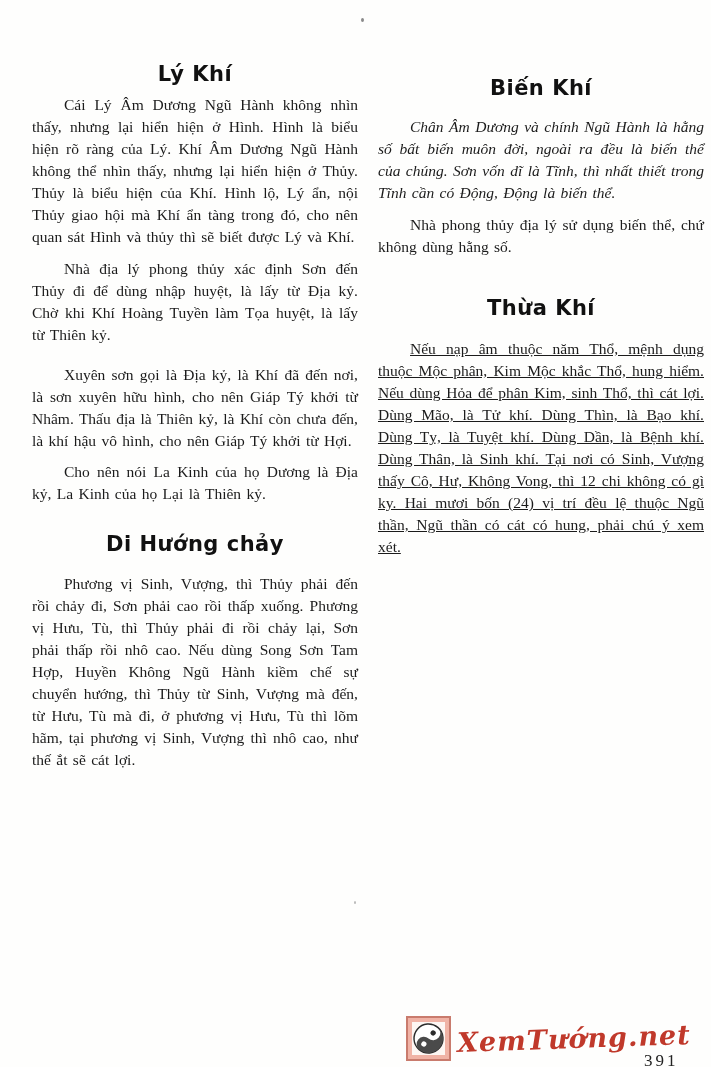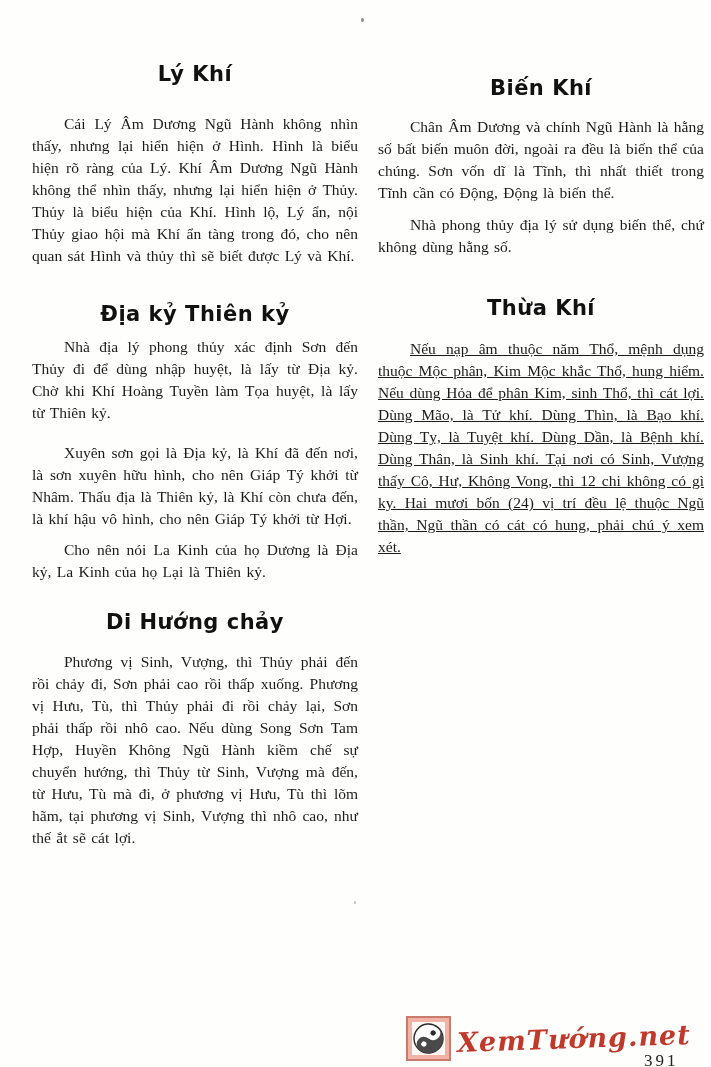--- a/index.html
+++ b/index.html
@@ -31,29 +31,29 @@
     font-size:15.5px;
     line-height:22px;
     color:#1b1b1b;
     text-align:justify;
     text-indent:32px;
     margin:0;
     word-spacing:1.5px;
   }
   
   .col-left  .sec1-title{margin-top:62px;}
-  .col-left  .sec1-p1{margin-top:27px;}
+  .col-left  .sec1-p1{margin-top:8px;}
   .col-left  .sec2-title{margin-top:35px;}
   .col-left  .sec2-p1{margin-top:18px;}
   .col-left  .sec2-p2{margin-top:10px;}
   .col-left  .sec2-p3{margin-top:9px;}
   .col-left  .sec3-title{margin-top:27px;}
   .col-left  .sec3-p1{margin-top:17px;}
   .col-right .sec1-title{margin-top:76px;text-align:center;}
-  .col-right .sec1-p1{margin-top:16px;}
+  .col-right .sec1-p1{margin-top:16px;font-style:italic;}
   .col-right .sec1-p2{margin-top:10px;font-family:Liberation Serif, serif;}
   .col-right .sec2-title{margin-top:38px;}
   .col-right .sec2-p1{margin-top:18px;text-decoration:underline;}
 
   .watermark{
     position:absolute;
     right:20px;
     bottom:6px;
     display:flex;
     align-items:center;
@@ -90,21 +90,20 @@
 </style>
 </head>
 <body>
 
 <div class="page">
 
   <div class="col col-left">
     <h2 class="sec-title sec1-title">Lý Khí</h2>
     <p class="body-par sec1-p1">Cái Lý Âm Dương Ngũ Hành không nhìn thấy, nhưng lại hiển hiện ở Hình. Hình là biểu hiện rõ ràng của Lý. Khí Âm Dương Ngũ Hành không thể nhìn thấy, nhưng lại hiển hiện ở Thủy. Thủy là biểu hiện của Khí. Hình lộ, Lý ẩn, nội Thủy giao hội mà Khí ẩn tàng trong đó, cho nên quan sát Hình và thủy thì sẽ biết được Lý và Khí.</p>
 
-    <h2 class="sec-title sec2-title">Địa kỷ Thiên kỷ</h2>
     <p class="body-par sec2-p2">Nhà địa lý phong thủy xác định Sơn đến Thủy đi để dùng nhập huyệt, là lấy từ Địa kỷ. Chờ khi Khí Hoàng Tuyền làm Tọa huyệt, là lấy từ Thiên kỷ.</p>
     <p class="body-par sec2-p1">Xuyên sơn gọi là Địa kỷ, là Khí đã đến nơi, là sơn xuyên hữu hình, cho nên Giáp Tý khởi từ Nhâm. Thấu địa là Thiên kỷ, là Khí còn chưa đến, là khí hậu vô hình, cho nên Giáp Tý khởi từ Hợi.</p>
     <p class="body-par sec2-p3">Cho nên nói La Kinh của họ Dương là Địa kỷ, La Kinh của họ Lại là Thiên kỷ.</p>
 
     <h2 class="sec-title sec3-title">Di Hướng chảy</h2>
     <p class="body-par sec3-p1">Phương vị Sinh, Vượng, thì Thủy phải đến rồi chảy đi, Sơn phải cao rồi thấp xuống. Phương vị Hưu, Tù, thì Thủy phải đi rồi chảy lại, Sơn phải thấp rồi nhô cao. Nếu dùng Song Sơn Tam Hợp, Huyền Không Ngũ Hành kiềm chế sự chuyển hướng, thì Thủy từ Sinh, Vượng mà đến, từ Hưu, Tù mà đi, ở phương vị Hưu, Tù thì lõm hãm, tại phương vị Sinh, Vượng thì nhô cao, như thế ắt sẽ cát lợi.</p>
   </div>
 
   <div class="col col-right">
     <h2 class="sec-title sec1-title">Biến Khí</h2>

